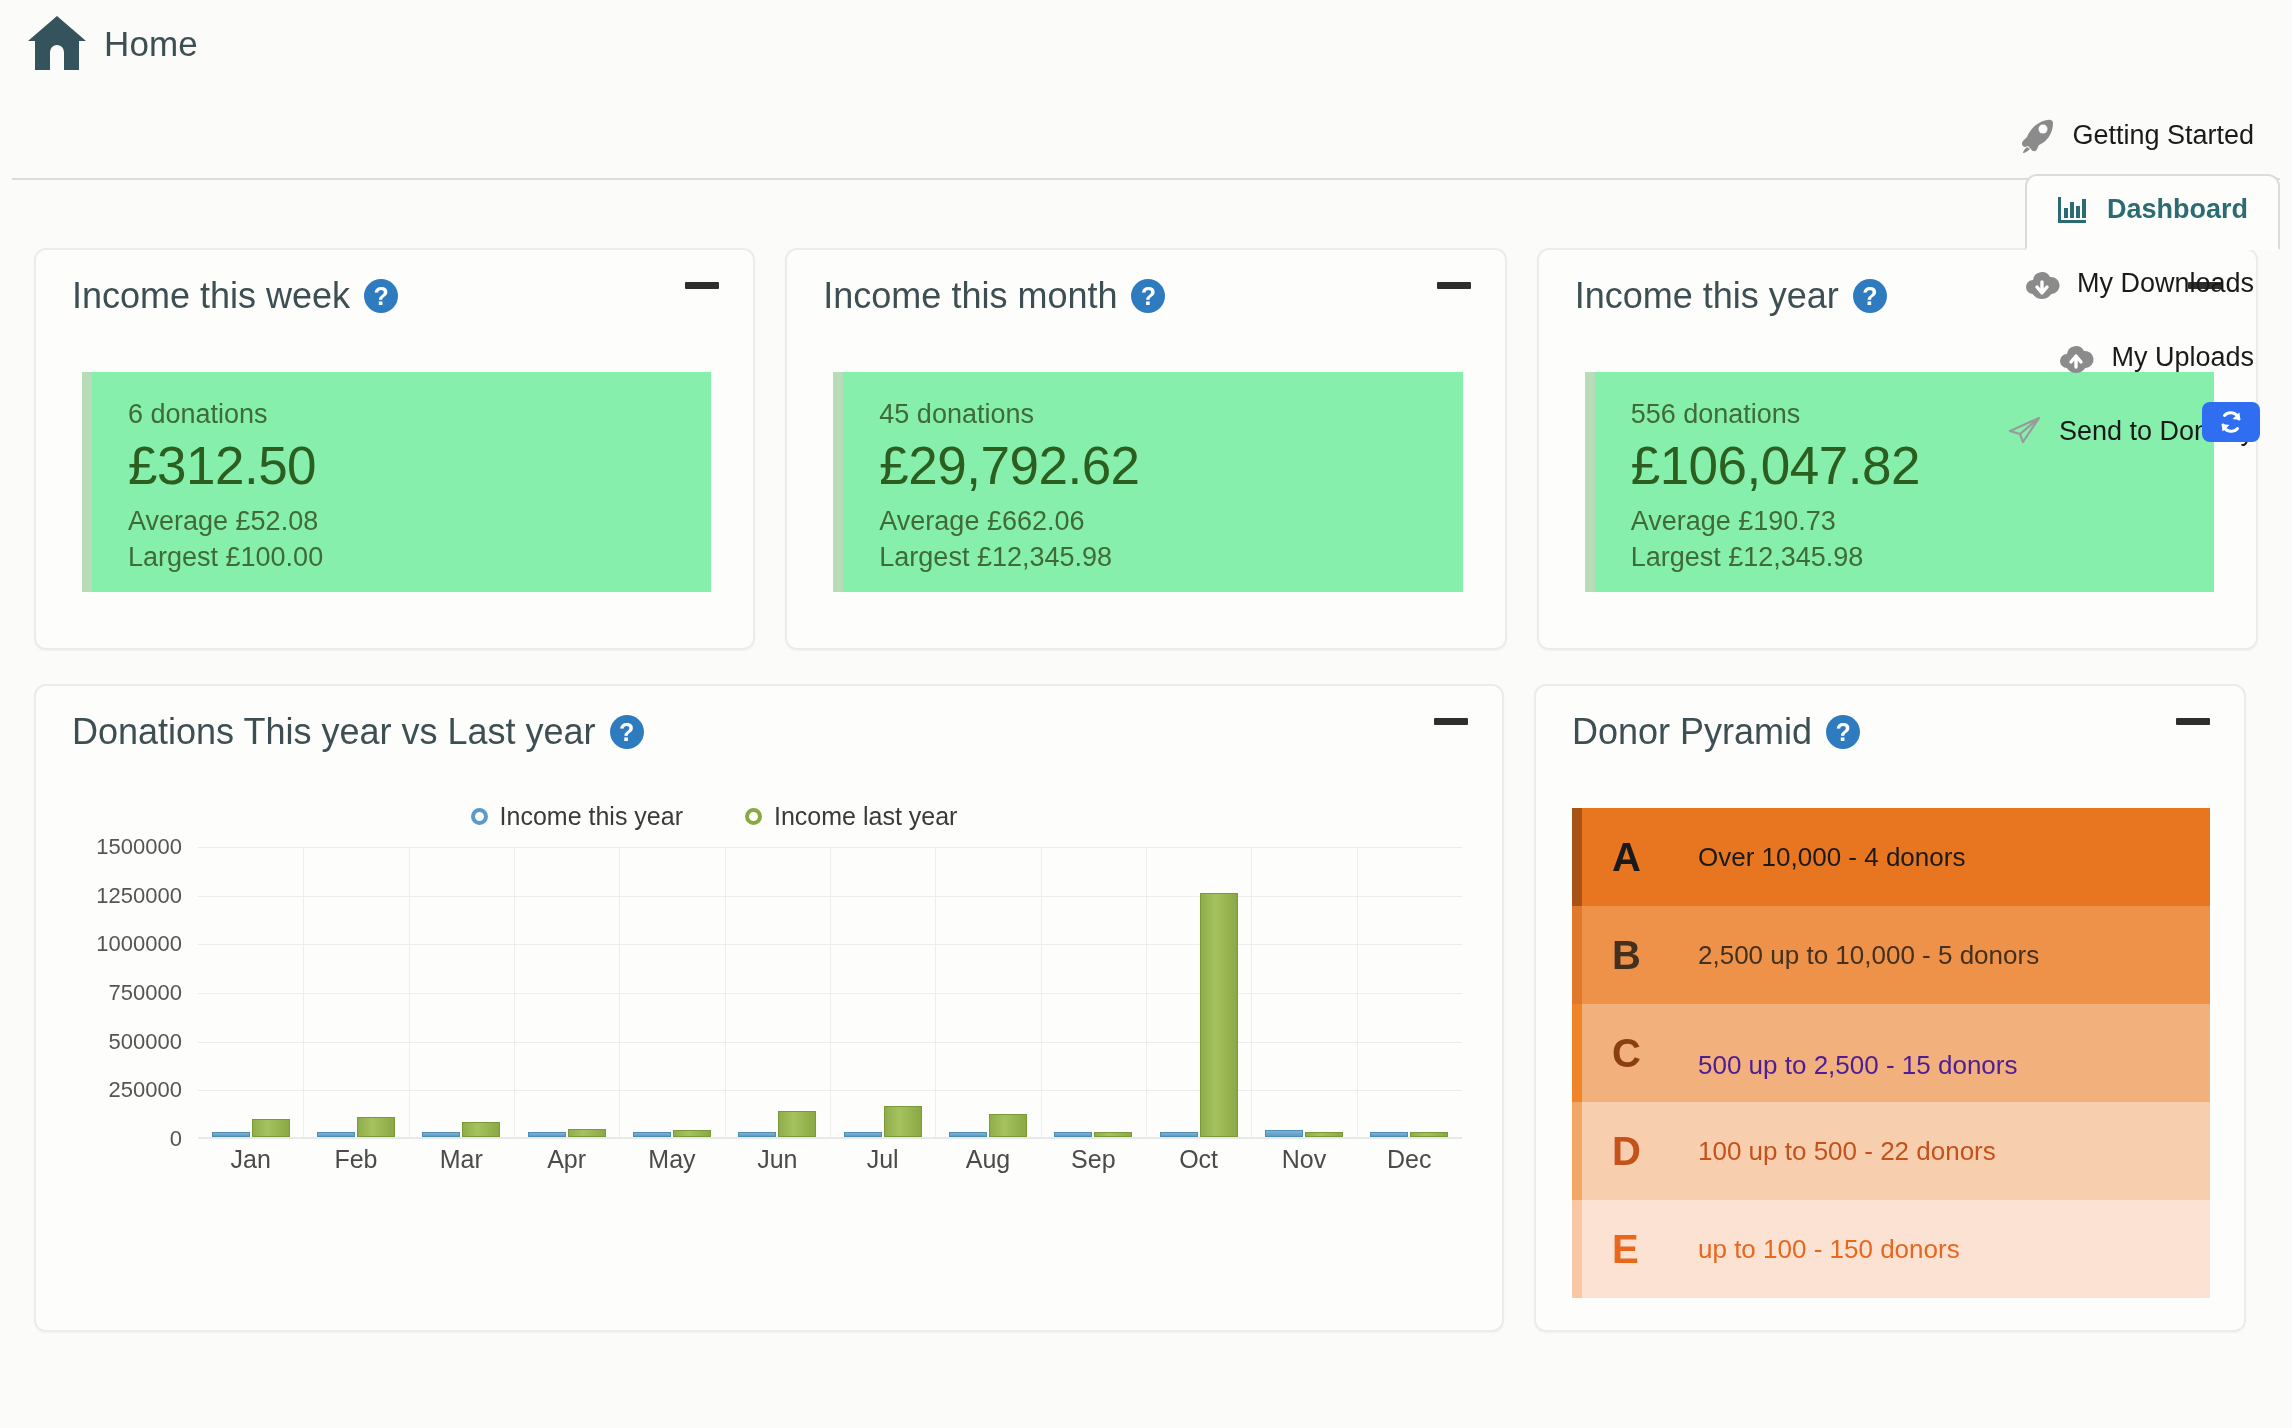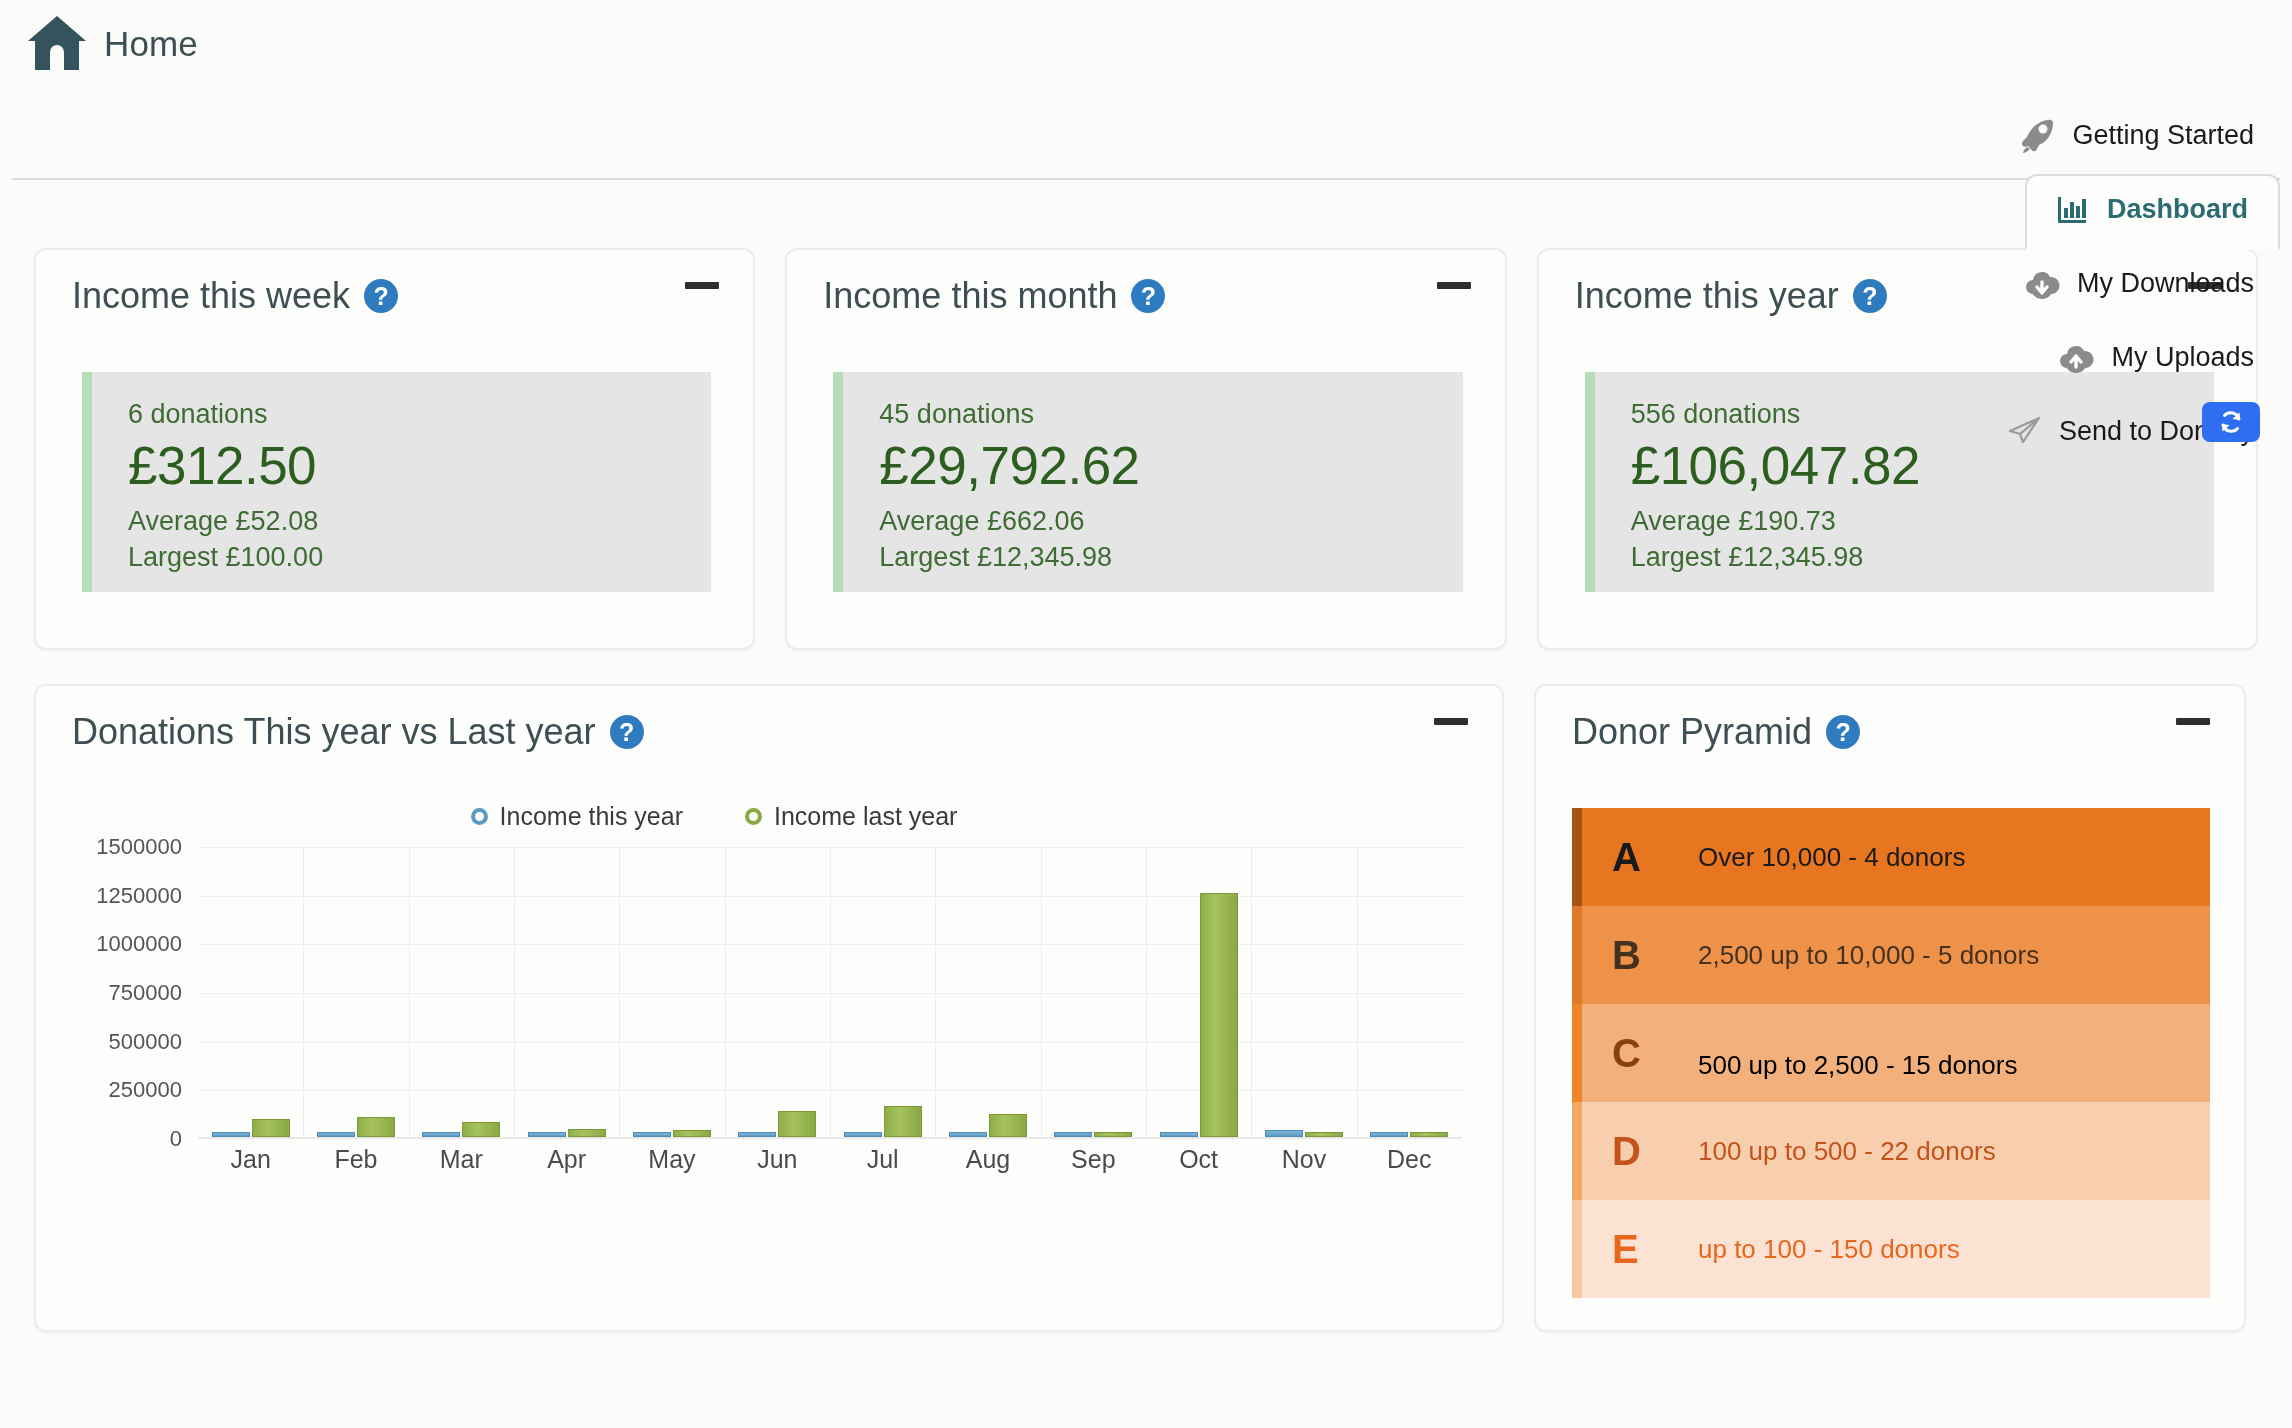--- a/index.html
+++ b/index.html
@@ -90,21 +90,21 @@
   .minimize-btn {
     position: absolute; top: 32px; right: 34px;
     width: 34px; height: 7px; background: #2e2e2e;
     border: none; cursor: pointer; border-radius: 1px;
   }
 
   
   .card-income { flex: 1 1 0; height: 402px; }
   .income-box {
     margin: 58px 42px 0 46px;
-    background: #e5e5e5;
+    background: #86efac;
     border-left: 10px solid #b8dcb8;
     padding: 26px 0 26px 36px;
     height: 220px;
   }
   .income-count { font-size: 27px; color: #3f6b35; line-height: 1.25; }
   .income-total {
     font-size: 53px; color: #2c5e1f; font-weight: 400;
     line-height: 1.22; margin: 2px 0 6px 0; letter-spacing: -0.5px;
   }
   .income-sub { font-size: 27px; color: #3f6b35; line-height: 1.32; }
@@ -447,21 +447,21 @@
           <div class="pyr-row" style="background: rgb(232, 117, 31); border-left: 10px solid rgb(168, 82, 22);">
             <div class="pyr-grade" style="color: rgb(26, 26, 26);">A</div>
             <div class="pyr-text" style="color: rgb(26, 26, 26);">Over 10,000 - 4 donors</div>
           </div>
           <div class="pyr-row" style="background: rgb(238, 146, 73); border-left: 10px solid rgb(224, 121, 43);">
             <div class="pyr-grade" style="color: rgb(67, 48, 31);">B</div>
             <div class="pyr-text" style="color: rgb(67, 48, 31);">2,500 up to 10,000 - 5 donors</div>
           </div>
           <div class="pyr-row" style="background: rgb(241, 176, 124); border-left: 10px solid rgb(240, 132, 40);">
             <div class="pyr-grade" style="color: rgb(138, 63, 18);">C</div>
-            <div class="pyr-text" style="color: #000000; margin-top: 24px;">500 up to 2,500 - 15 donors</div>
+            <div class="pyr-text" style="color: #4c1d95; margin-top: 24px;">500 up to 2,500 - 15 donors</div>
           </div>
           <div class="pyr-row" style="background: rgb(248, 207, 174); border-left: 10px solid rgb(243, 167, 101);">
             <div class="pyr-grade" style="color: rgb(196, 82, 26);">D</div>
             <div class="pyr-text" style="color: rgb(196, 82, 26);">100 up to 500 - 22 donors</div>
           </div>
           <div class="pyr-row" style="background: rgb(251, 226, 211); border-left: 10px solid rgb(248, 199, 164);">
             <div class="pyr-grade" style="color: rgb(232, 103, 28);">E</div>
             <div class="pyr-text" style="color: rgb(232, 103, 28);">up to 100 - 150 donors</div>
           </div>
         </div>

